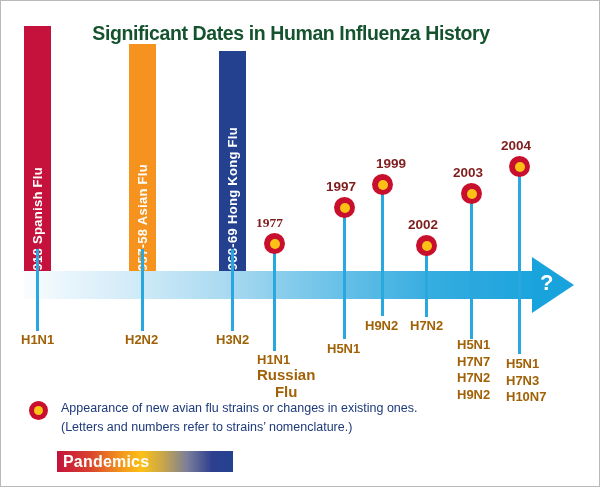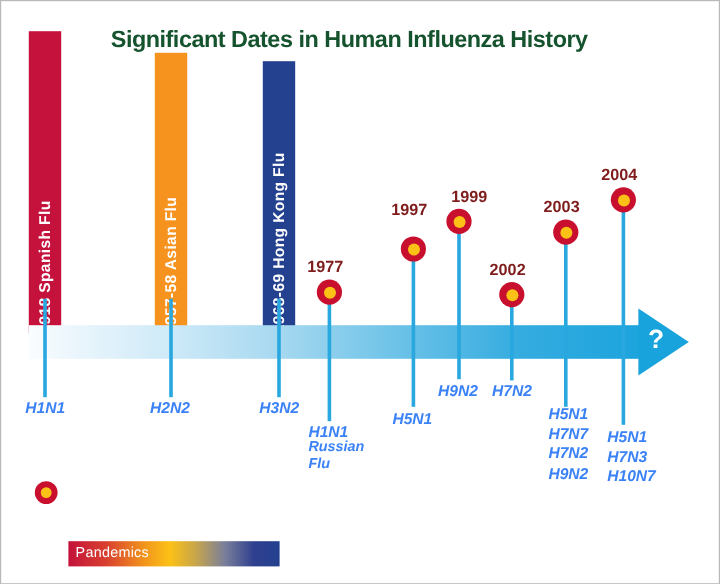--- a/index.html
+++ b/index.html
@@ -101,32 +101,31 @@
     color:#7f1d1d;
     font-weight:bold;
     font-size:13.5px;
     white-space:nowrap;
     font-stretch:condensed;
   }
 
   
   .strain {
     position:absolute;
-    color:#3b82f6;
+    color:#a16207;
     font-size:13px;
     font-weight:600;
     white-space:nowrap;
     line-height:1.0;
-    font-style:italic;
   }
   .strain .sub {
     display:block;
-    font-size:12px;
+    font-size:15px;
     font-weight:bold;
-    text-align:left;
+    text-align:center;
     line-height:1.15;
   }
   .strain .stack { display:block; line-height:1.28; }
 
   
   #legend-marker {
     position:absolute; left:28px; top:400px;
     width:19px; height:19px; border-radius:50%;
     background:#c8102e;
     display:flex; align-items:center; justify-content:center;
@@ -146,21 +145,21 @@
   
   #pandemics-strip {
     position:absolute; left:56px; top:450px;
     width:176px; height:21px;
     background:linear-gradient(to right,
         #c4123c 0%, #d8402f 18%, #f2951c 36%,
         #fcc116 48%, #c9a64a 60%, #7a7f9a 74%, #2e3f8f 88%, #23418f 100%);
   }
   #pandemics-label {
     position:absolute; left:62px; top:452px;
-    color:#ffffff; font-weight:normal; font-size:12px;
+    color:#ffffff; font-weight:bold; font-size:16px;
     letter-spacing:0.2px;
     font-stretch:condensed;
   }
 </style>
 </head>
 <body>
 
 <div id="root">
 
   <div id="title">Significant Dates in Human Influenza History</div>
@@ -178,25 +177,25 @@
   <div id="timeline"></div>
   <div id="arrowhead"></div>
   <div id="qmark">?</div>
 
   <div class="stem" style="left:35px; top:248px; height:82px;"></div>
   <div class="stem" style="left:140px; top:248px; height:82px;"></div>
   <div class="stem" style="left:230px; top:248px; height:82px;"></div>
 
   <div class="stem" style="left:272px; top:248px; height:102px;"></div>
   <div class="marker" style="left:263px; top:232px;"></div>
-  <div class="yearlbl" style="left:255px; top:214px;">1977</div>
+  <div class="yearlbl" style="left:255px; top:214px;font-family:Liberation Serif, serif;">1977</div>
 
   <div class="stem" style="left:342px; top:212px; height:126px;"></div>
   <div class="marker" style="left:333px; top:196px;"></div>
-  <div class="yearlbl" style="left:325px; top:166px;">1997</div>
+  <div class="yearlbl" style="left:325px; top:178px;">1997</div>
 
   <div class="stem" style="left:380px; top:189px; height:126px;"></div>
   <div class="marker" style="left:371px; top:173px;"></div>
   <div class="yearlbl" style="left:363px; top:155px;margin-left:12px;">1999</div>
 
   <div class="stem" style="left:424px; top:250px; height:66px;"></div>
   <div class="marker" style="left:415px; top:234px;"></div>
   <div class="yearlbl" style="left:407px; top:216px;text-align:right;">2002</div>
 
   <div class="stem" style="left:469px; top:198px; height:140px;"></div>
@@ -228,17 +227,21 @@
     <span class="stack">H9N2</span>
   </div>
 
   <div class="strain" style="left:505px; top:355px;">
     <span class="stack">H5N1</span>
     <span class="stack">H7N3</span>
     <span class="stack">H10N7</span>
   </div>
 
   <div id="legend-marker"></div>
+  <div id="legend-text">
+    <div>Appearance of new avian flu strains or changes in existing ones.</div>
+    <div>(Letters and numbers refer to strains’ nomenclature.)</div>
+  </div>
 
   <div id="pandemics-strip"></div>
   <div id="pandemics-label">Pandemics</div>
 
 </div>
 
 </body></html>

